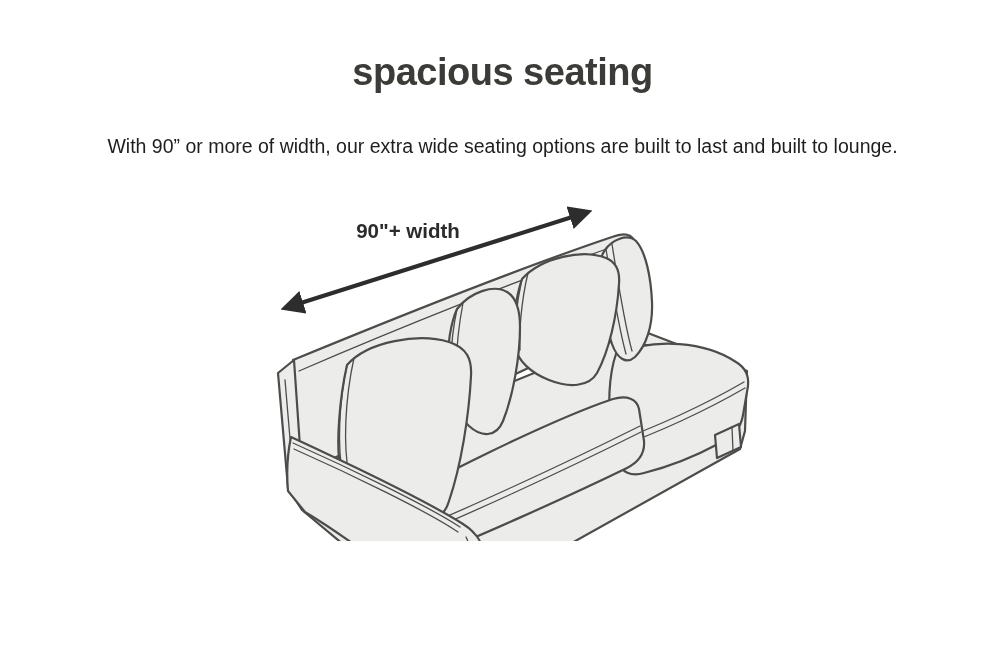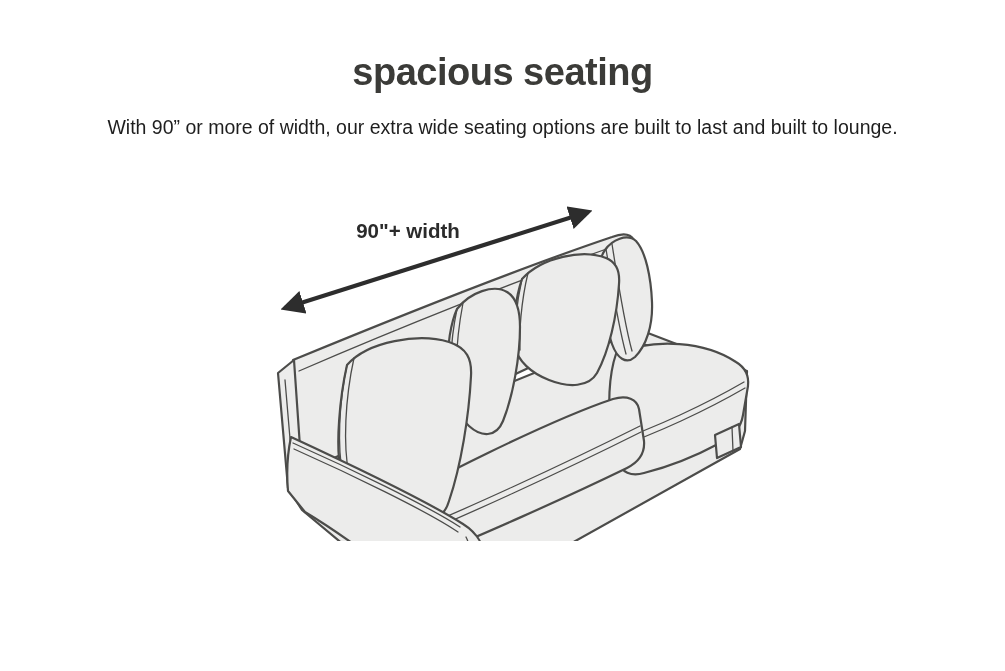--- a/index.html
+++ b/index.html
@@ -16,21 +16,21 @@
     font-size:38px;line-height:44px;font-weight:bold;
     letter-spacing:-0.5px;
     color:#3b3b38;
   }
   .desc{
     position:absolute;top:114px;left:0;width:100%;
     text-align:center;
     font-size:19.5px;line-height:26px;
     color:#1e1e1e;
   }
-  .desc span{display:block;}
+  .desc span{display:block;margin-top:19px;}
   svg.art{position:absolute;left:0;top:0;}
   .sofa-line{fill:#ececeb;stroke:#4c4c4a;stroke-width:2.2;stroke-linejoin:round;stroke-linecap:round;}
   .seam{fill:none;stroke:#4c4c4a;stroke-width:1.3;stroke-linecap:round;}
   .dim-label{font-family:"Liberation Sans","DejaVu Sans",sans-serif;font-weight:bold;font-size:20.5px;fill:#2b2b2b;}
 </style>
 </head>
 <body>
 
 <div class="stage">
 

